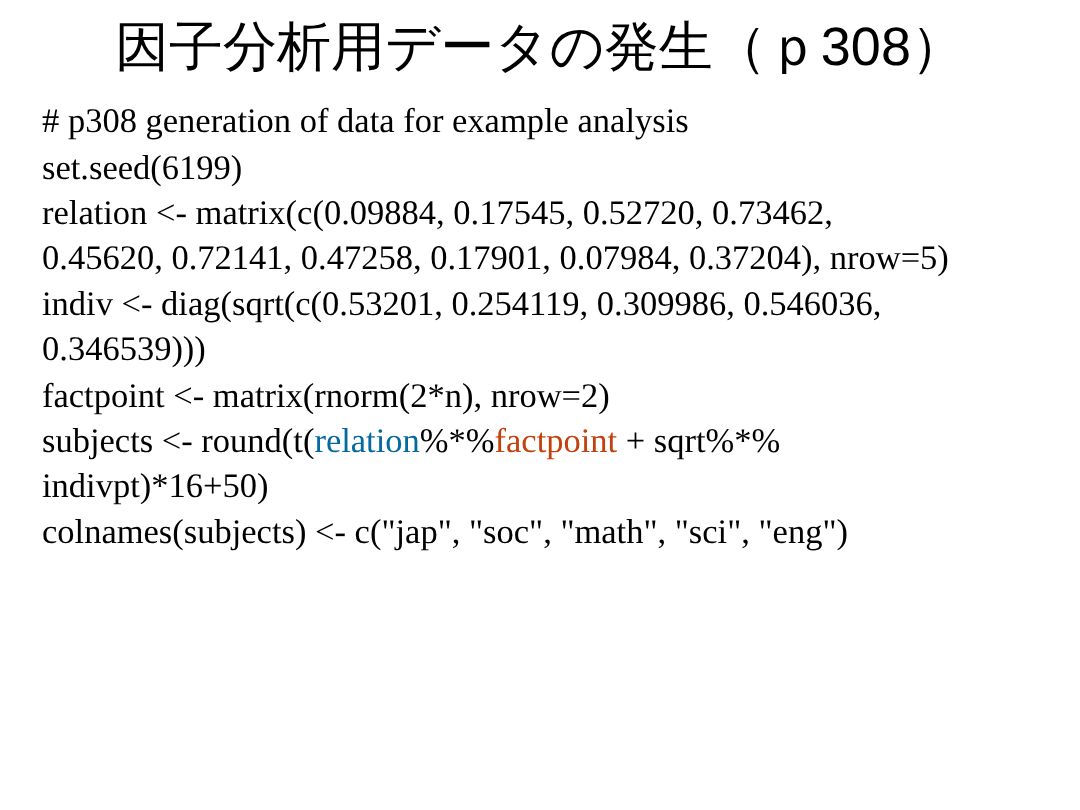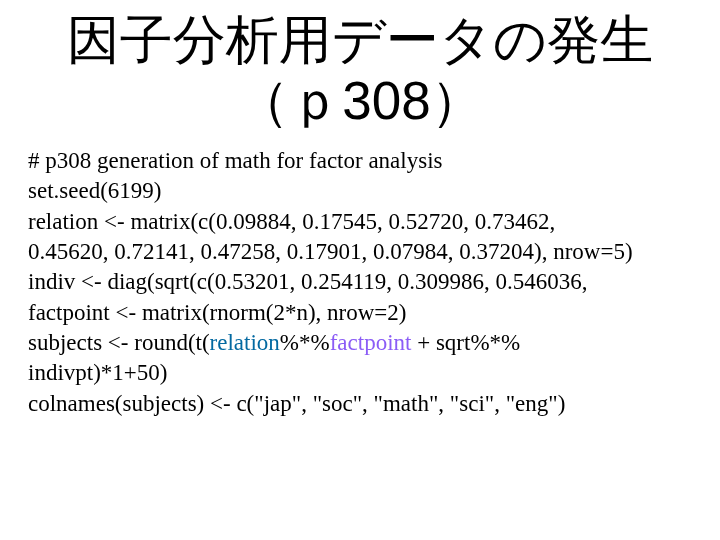--- a/index.html
+++ b/index.html
@@ -11,56 +11,57 @@
     font-family: "Times New Roman", "MS Mincho", serif;
     color: #000000;
   }
   .slide {
     box-sizing: border-box;
     width: 720px;
     height: 540px;
     padding: 10px 28px 0 28px;
   }
   .title {
-    font-size: 53px;
+    font-size: 36px;
     line-height: 1.15;
     text-align: center;
     margin: 0 0 14px 0;
     font-weight: 400;
   }
   .title .jp {
     font-family: "MS PGothic", "Hiragino Kaku Gothic ProN", "Yu Gothic", sans-serif;
   }
   .body {
     font-size: 23px;
     line-height: 1.32;
     font-family: "Times New Roman", serif;
     white-space: normal;
   }
   .body .line {
     display: block;
   }
   .rel { color: #0369a1; }
-  .fact { color: #8b5cf6; }
+  .fact { color: #c2410c; }
   .pct { color: #000000; }
 </style>
 </head>
 <body>
 
 <div class="slide">
   <h1 class="title">
     <span class="jp">因子分析用データの発生（ｐ308）</span><br>
   </h1>
 
   <div class="body">
-    <span class="line"># p308 generation of math for factor analysis</span>
+    <span class="line"># p308 generation of data for example analysis</span>
     <span class="line">set.seed(6199)</span>
     <span class="line">relation &lt;- matrix(c(0.09884, 0.17545, 0.52720, 0.73462,</span>
     <span class="line">0.45620, 0.72141, 0.47258, 0.17901, 0.07984, 0.37204), nrow=5)</span>
     <span class="line">indiv &lt;- diag(sqrt(c(0.53201, 0.254119, 0.309986, 0.546036,</span>
+    <span class="line">0.346539)))</span>
     <span class="line">factpoint &lt;- matrix(rnorm(2*n), nrow=2)</span>
     <span class="line">
       <span>subjects &lt;- round(t(</span><span class="rel">relation</span><span class="pct">%*%</span><span class="fact">factpoint</span><span> + sqrt%*%</span>
     </span>
-    <span class="line">indivpt)*1+50)</span>
+    <span class="line">indivpt)*16+50)</span>
     <span class="line">colnames(subjects) &lt;- c("jap", "soc", "math", "sci", "eng")</span>
   </div>
 </div>
 
 </body></html>

